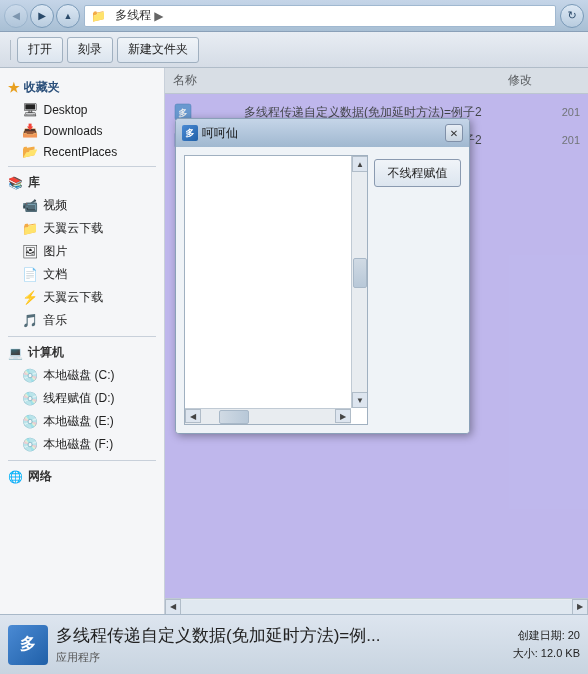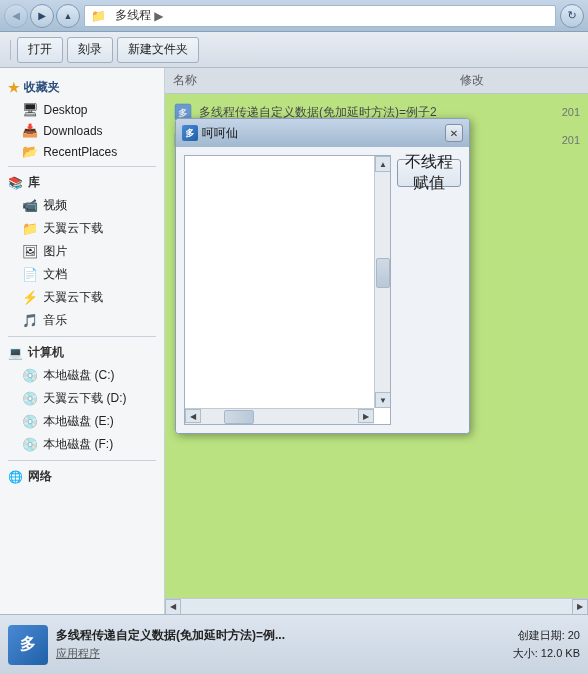--- a/index.html
+++ b/index.html
@@ -144,52 +144,52 @@
       color: #333;
       cursor: pointer;
     }
     .sidebar-section-label .section-icon {
       margin-right: 5px;
     }
 
     
     .content-area {
       flex: 1;
-      background: #bef264;
+      background: #c4b5fd;
       position: relative;
       overflow: hidden;
     }
     .content-header {
       display: flex;
       background: #e8edf3;
       border-bottom: 1px solid #c0cad4;
       padding: 4px 8px;
       font-size: 12px;
       color: #333;
     }
     .col-name { flex: 1; }
-    .col-date { width: 120px; text-align: left; }
+    .col-date { width: 120px; text-align: center; }
 
     .file-list {
       padding: 4px 0;
     }
     .file-item {
       display: flex;
       align-items: center;
       padding: 4px 8px;
       cursor: pointer;
       font-size: 12px;
     }
     .file-icon {
       width: 20px;
       height: 20px;
       margin-right: 6px;
       display: flex; align-items: center; justify-content: center;
     }
-    .file-name { flex: 1; color: #111; }
+    .file-name { flex: 1; color: #111; margin-left: 45px; }
     .file-date { width: 80px; font-size: 11px; color: #555; text-align: right; }
 
     
     .dialog-overlay {
       position: absolute;
       top: 0; left: 0; right: 0; bottom: 0;
       background: rgba(180,190,200,0.3);
       display: flex;
       align-items: flex-start;
       justify-content: flex-start;
@@ -283,27 +283,27 @@
       position: absolute;
       left: 20%;
     }
     .dialog-buttons {
       display: flex;
       flex-direction: column;
       gap: 6px;
       padding-top: 4px;
     }
     .dialog-btn {
-      width: 64px;
+      width: 87px;
       height: 28px;
       border: 1px solid #8a9ab0;
       border-radius: 3px;
       background: linear-gradient(to bottom, #f0f4f8, #dce5ef);
       cursor: pointer;
-      font-size: 16px;
+      font-size: 12px;
       color: #222;
       display: flex; align-items: center; justify-content: center;
     }
 
     
     .scroll-arrow {
       width: 16px; height: 16px;
       background: #dde5ef;
       border: 1px solid #b0bcc8;
       display: flex; align-items: center; justify-content: center;
@@ -328,22 +328,22 @@
       display: flex; align-items: center; justify-content: center;
       color: white; font-size: 16px; font-weight: bold;
       flex-shrink: 0;
     }
     .status-info {
       flex: 1;
       font-size: 11px;
       color: #222;
       line-height: 1.6;
     }
-    .status-info .file-title { font-weight: bold; font-size: 12px; }
-    .status-info .file-type { color: #555; font-size: 11px; text-decoration: underline; }
+    .status-info .file-title { font-weight: normal; font-size: 17px; }
+    .status-info .file-type { color: #555; font-size: 11px; }
     .status-dates {
       font-size: 11px;
       color: #222;
       text-align: right;
       line-height: 1.6;
     }
 
     
     .content-hscroll {
       height: 16px;
@@ -438,21 +438,21 @@
       <div class="sidebar-section-label">
         <span class="section-icon">💻</span>
         <span>计算机</span>
       </div>
       <div class="sidebar-item">
         <span class="folder-icon">💿</span>
         <span>本地磁盘 (C:)</span>
       </div>
       <div class="sidebar-item">
         <span class="folder-icon">💿</span>
-        <span>天翼云下载 (D:)</span>
+        <span>线程赋值 (D:)</span>
       </div>
       <div class="sidebar-item">
         <span class="folder-icon">💿</span>
         <span>本地磁盘 (E:)</span>
       </div>
       <div class="sidebar-item">
         <span class="folder-icon">💿</span>
         <span>本地磁盘 (F:)</span>
       </div>
     </div>

